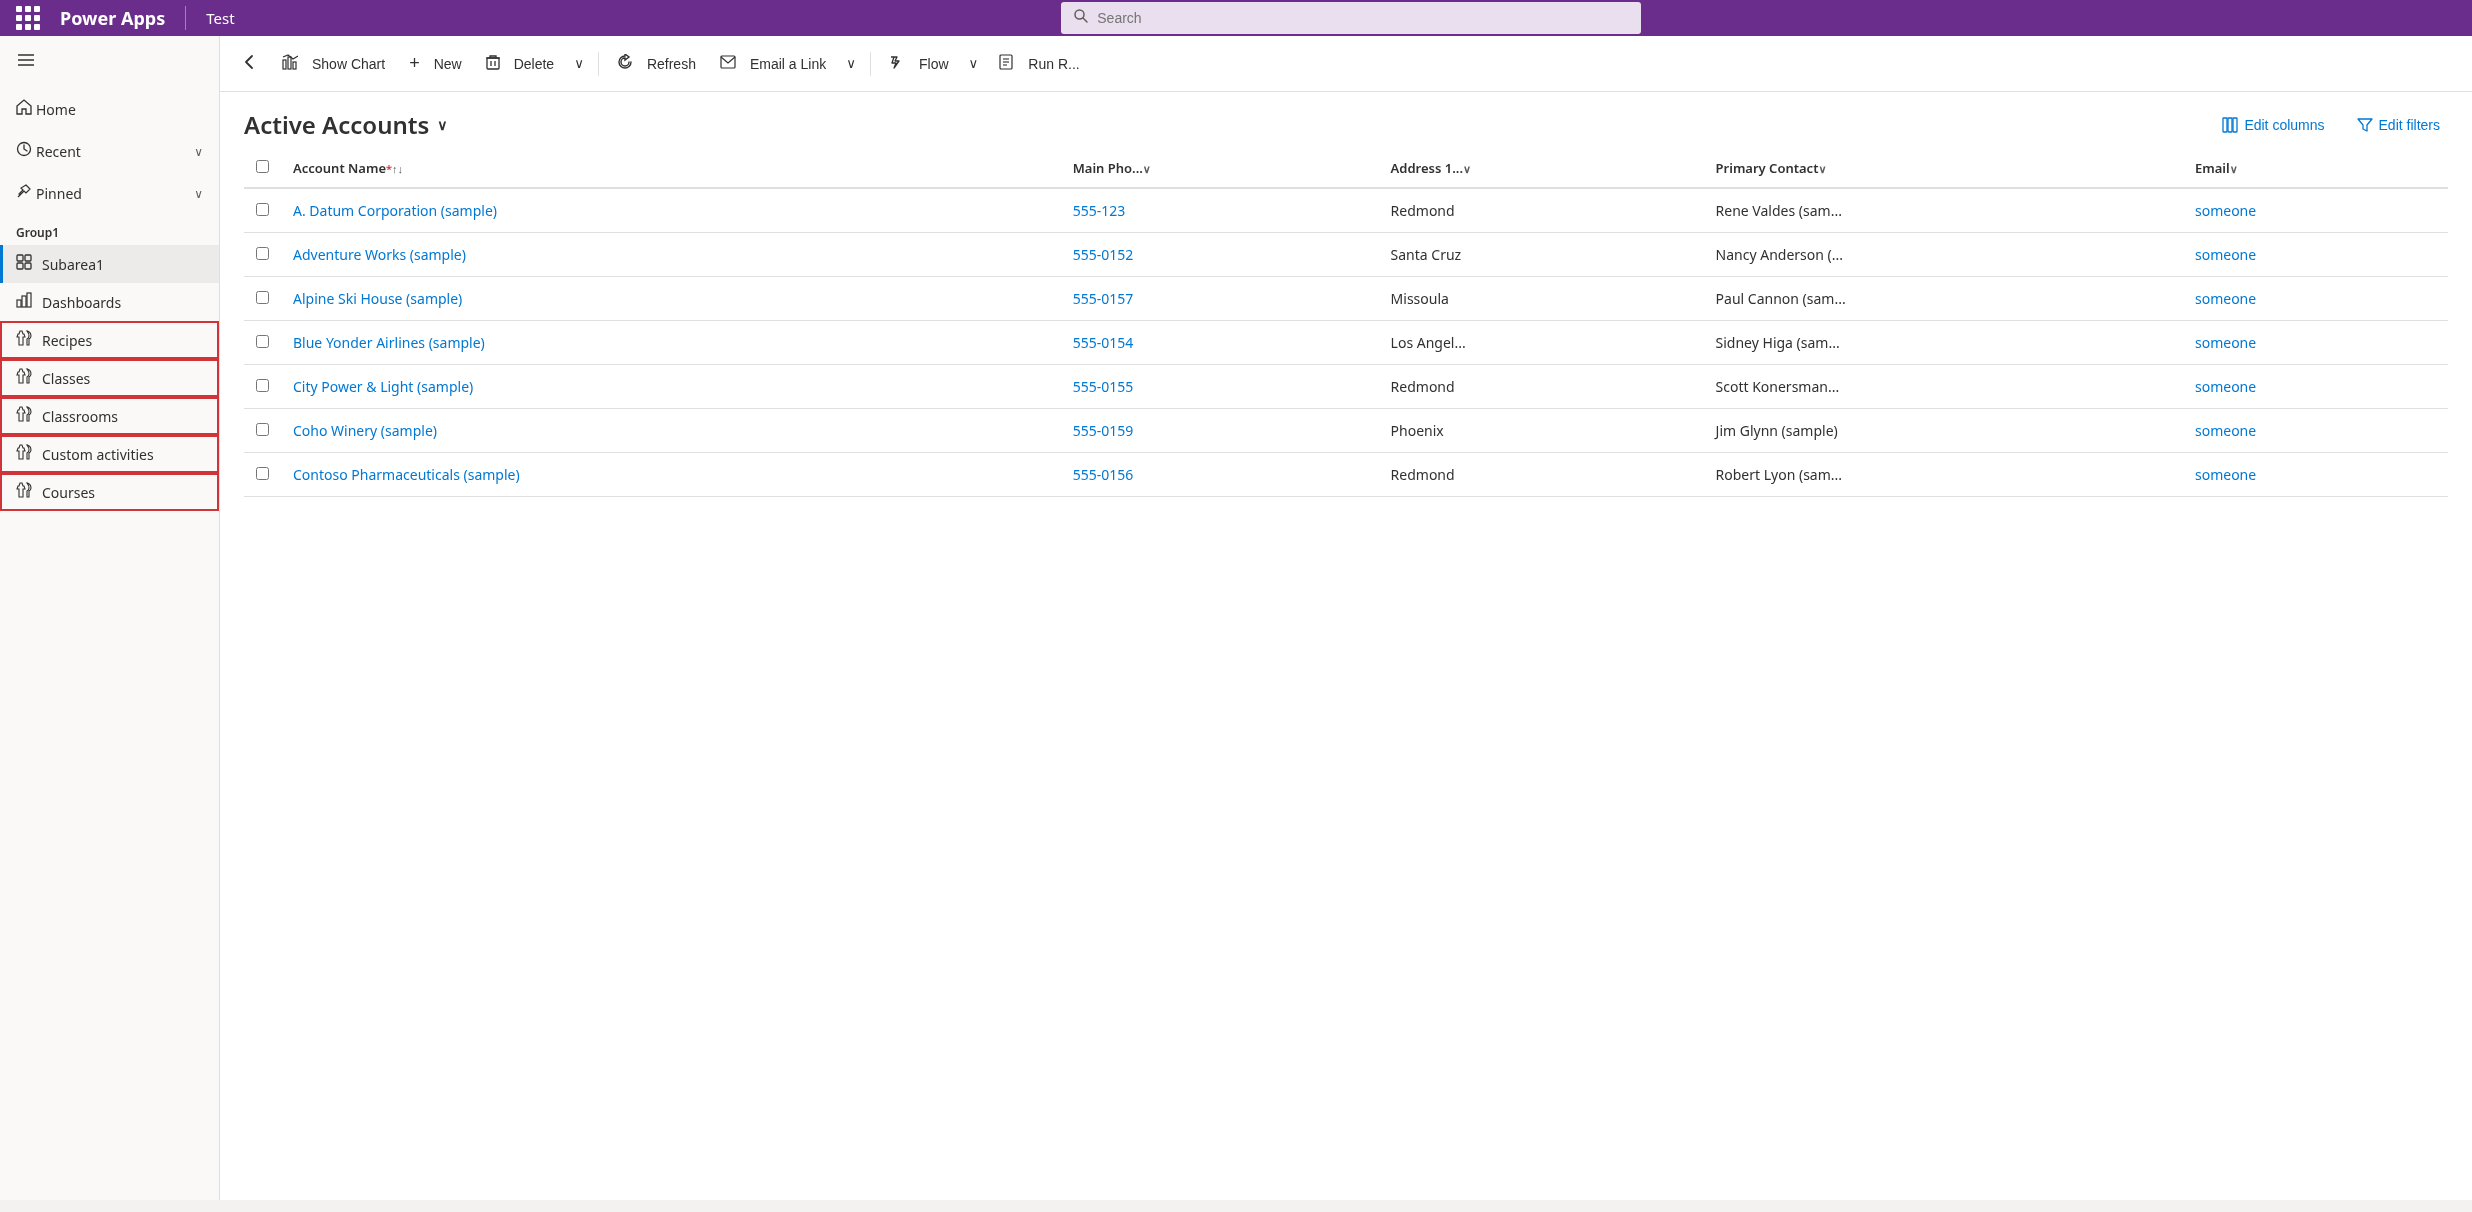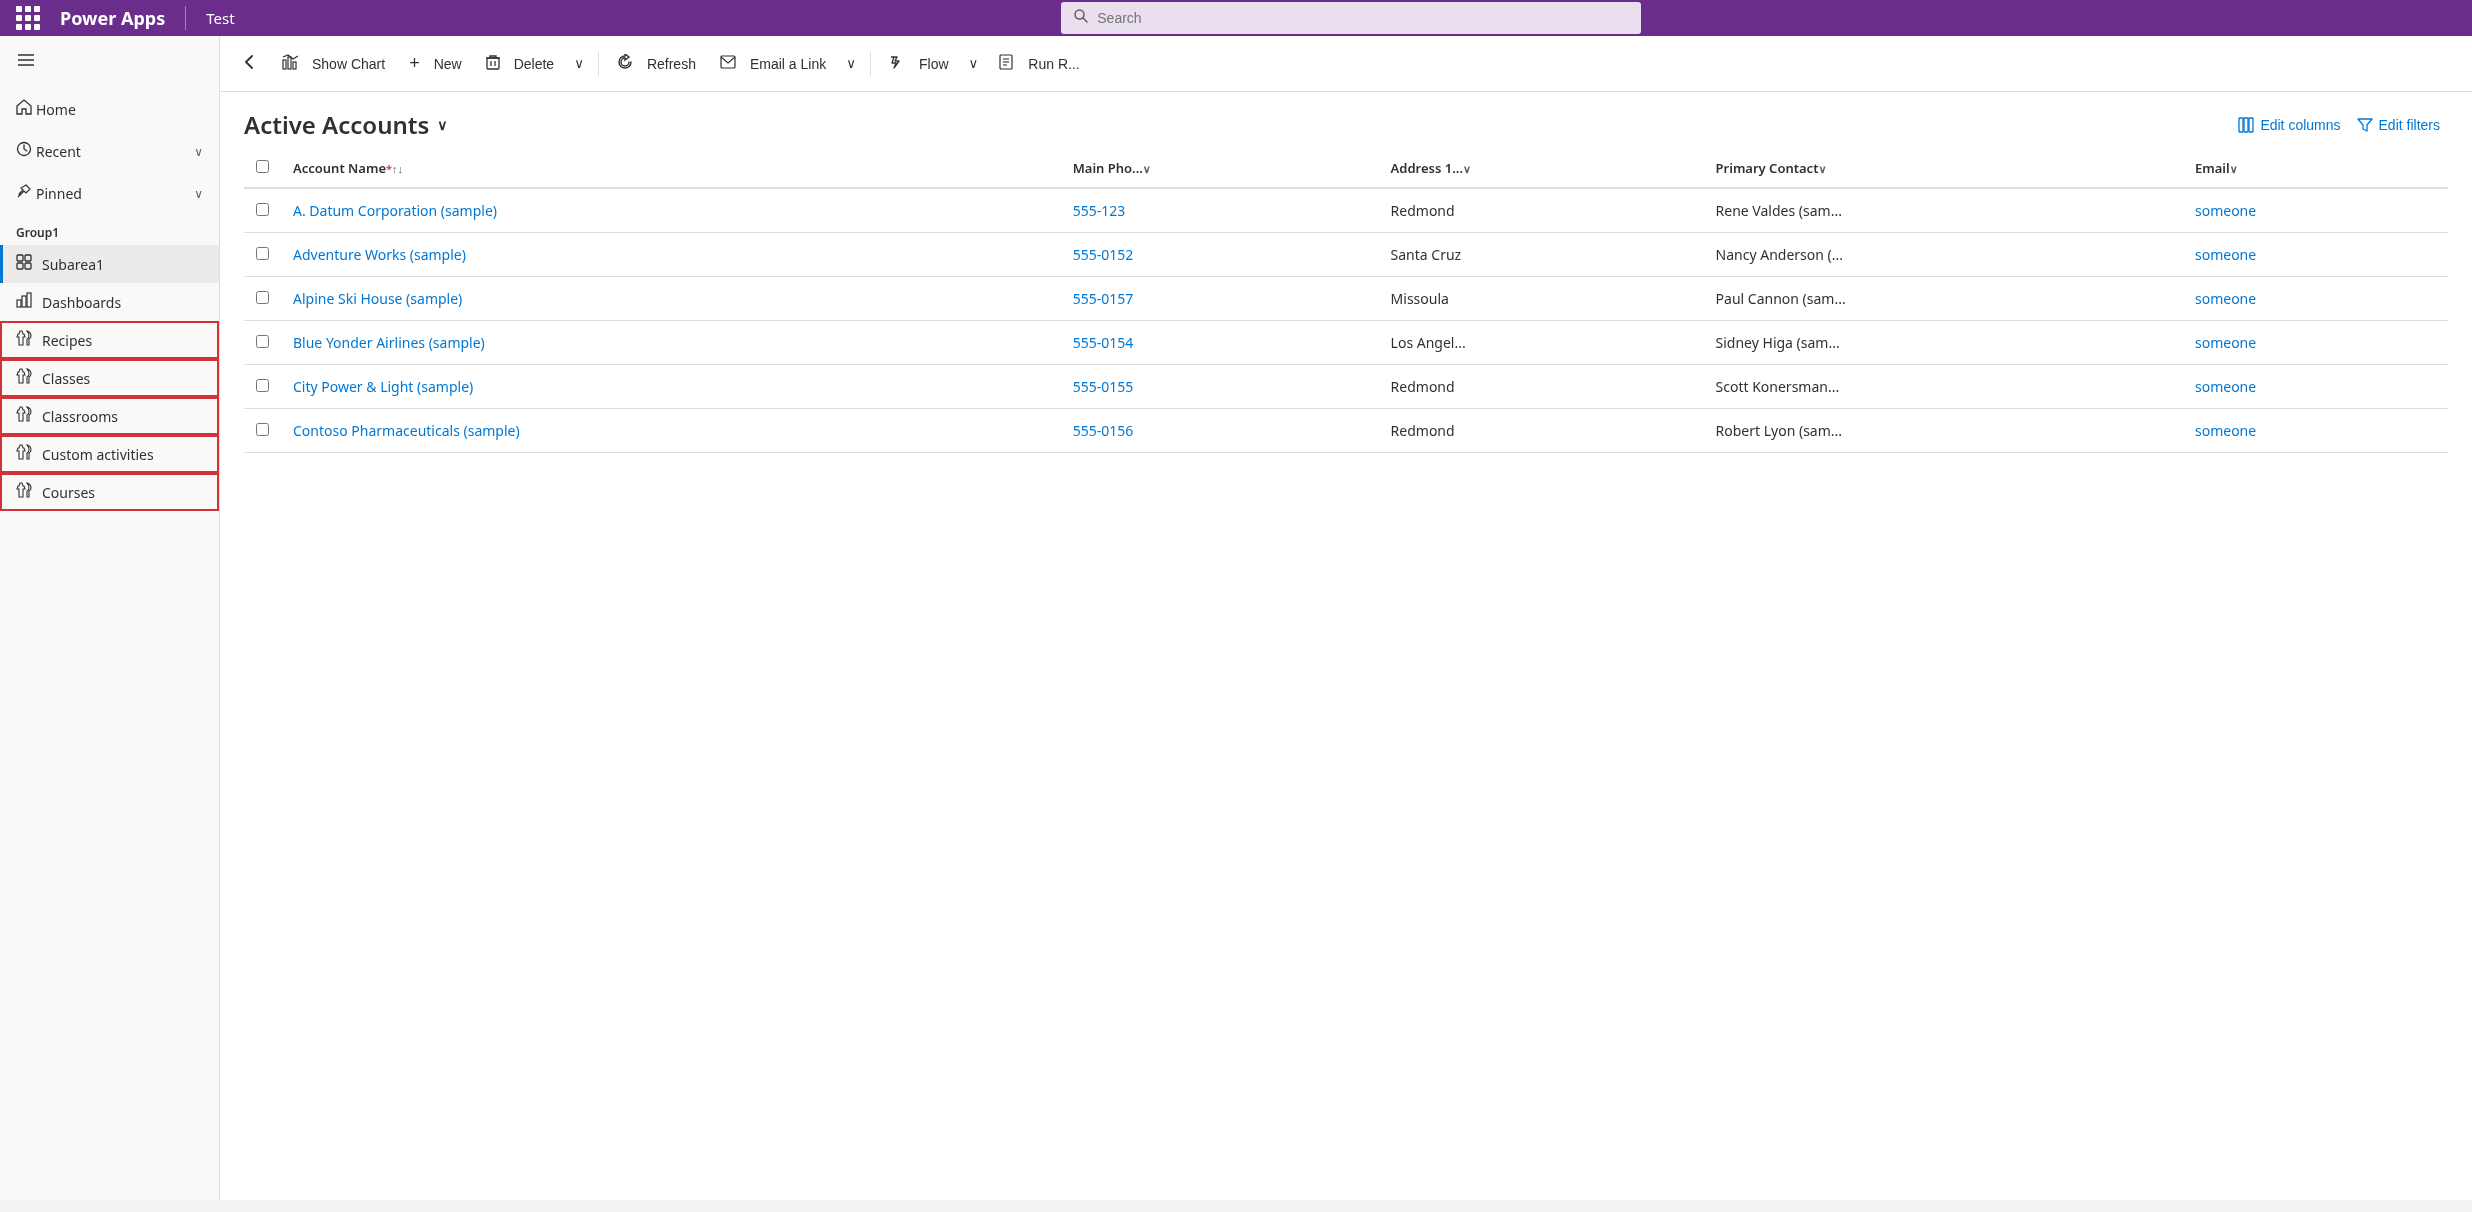--- a/index.html
+++ b/index.html
@@ -92,21 +92,21 @@
     
     .list-header {
       display: flex; align-items: center; justify-content: space-between;
       padding: 16px 24px 8px 24px; flex-shrink: 0;
     }
     .list-title {
       font-size: 24px; font-weight: 600; color: #323130;
       display: flex; align-items: center; gap: 8px; cursor: pointer;
     }
     .list-title-chevron { font-size: 14px; color: #323130; }
-    .list-actions { display: flex; align-items: center; }
+    .list-actions { display: flex; align-items: center; gap: 16px; }
     .list-action-btn {
       display: flex; align-items: center; gap: 6px;
       border: none; background: transparent; cursor: pointer;
       color: #0078d4; font-size: 14px; padding: 4px 8px; border-radius: 2px;
     }
 
     
     .table-container { flex: 1; overflow: auto; padding: 0 24px; }
     table { width: 100%; border-collapse: collapse; min-width: 800px; }
     thead th {
@@ -524,20 +524,40 @@
     </td>
     <td>
       <span class="cell-link">someone</span>
     </td>
   </tr>
             <tr>
     <td class="checkbox-cell">
       <input type="checkbox" style="">
     </td>
     <td>
+      <a class="cell-link" href="#">Coho Winery (sample)</a>
+    </td>
+    <td>
+      <span class="cell-link">555-0159</span>
+    </td>
+    <td>
+      <span>Phoenix</span>
+    </td>
+    <td>
+      <span>Jim Glynn (sample)</span>
+    </td>
+    <td>
+      <span class="cell-link">someone</span>
+    </td>
+  </tr>
+            <tr>
+    <td class="checkbox-cell">
+      <input type="checkbox" style="">
+    </td>
+    <td>
       <a class="cell-link" href="#">Contoso Pharmaceuticals (sample)</a>
     </td>
     <td>
       <span class="cell-link">555-0156</span>
     </td>
     <td>
       <span>Redmond</span>
     </td>
     <td>
       <span>Robert Lyon (sam...</span>

